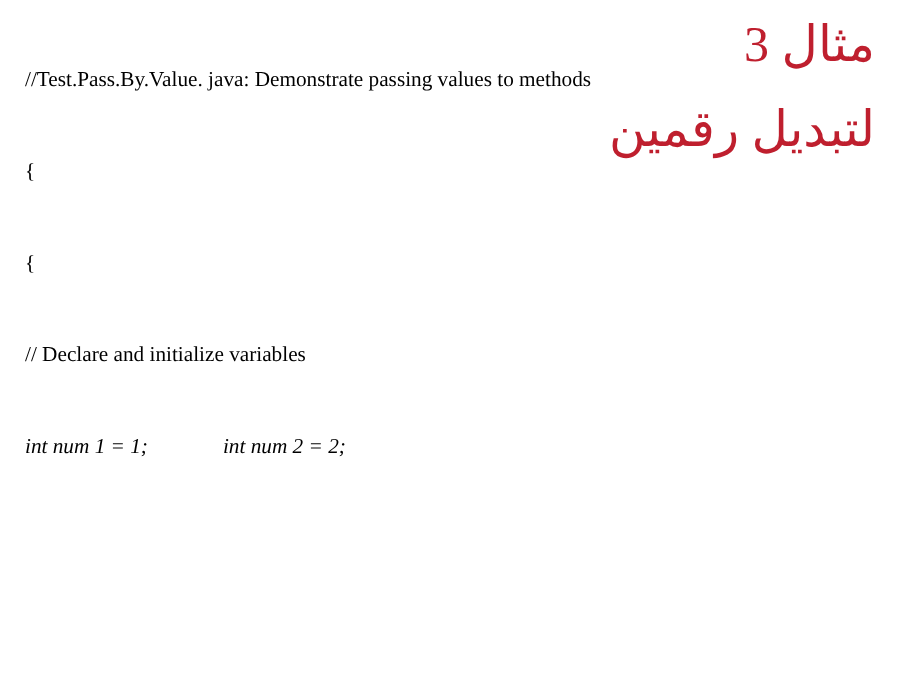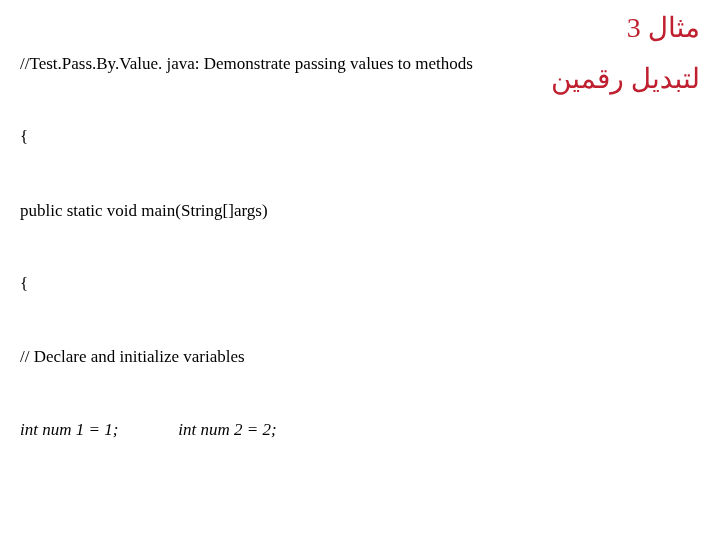--- a/index.html
+++ b/index.html
@@ -17,21 +17,21 @@
     height: 100%;
     position: relative;
   }
   .title-ar {
     position: absolute;
     top: 8px;
     right: 20px;
     text-align: right;
     direction: rtl;
     color: #bf1f2e;
-    font-size: 28px;
+    font-size: 40px;
     line-height: 1.4;
   }
   .title-ar .l1 { display: block; }
   .title-ar .l2 { display: block; margin-top: 12px; }
   .code {
     color: #000;
     font-size: 17px;
     line-height: 1.1;
     white-space: pre-wrap;
   }
@@ -45,21 +45,20 @@
 <div class="slide">
 
   <div class="title-ar">
     <span class="l1">مثال 3</span>
     <span class="l2">لتبديل رقمين</span>
   </div>
 
   <div class="code">
     <p>//Test.Pass.By.Value. java: Demonstrate passing values to methods</p>
     <p>{</p>
-    <p>public static void main(String[]args)</p>
     <p>{</p>
     <p>// Declare and initialize variables</p>
     <p><span>int num 1 = 1;</span><span class="inline-gap"></span><span>int num 2 = 2;</span></p>
     
     
     
     
     
     
     

